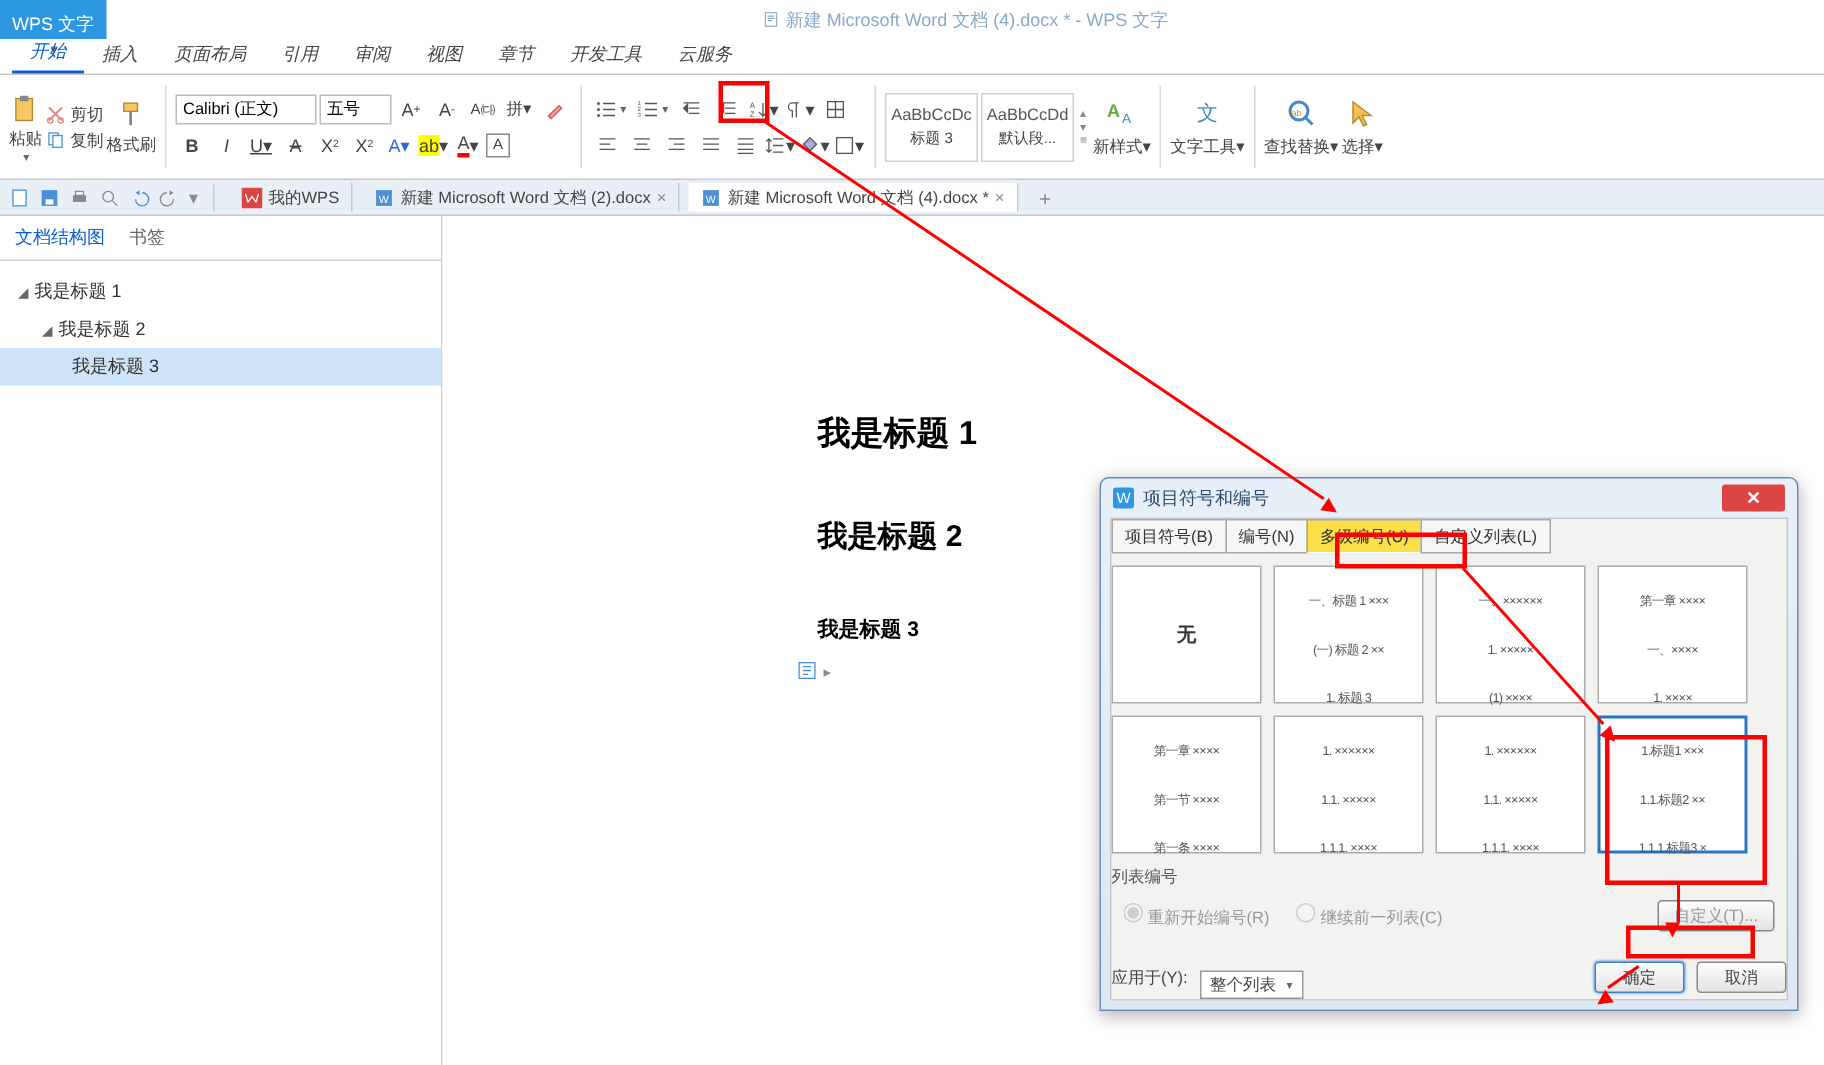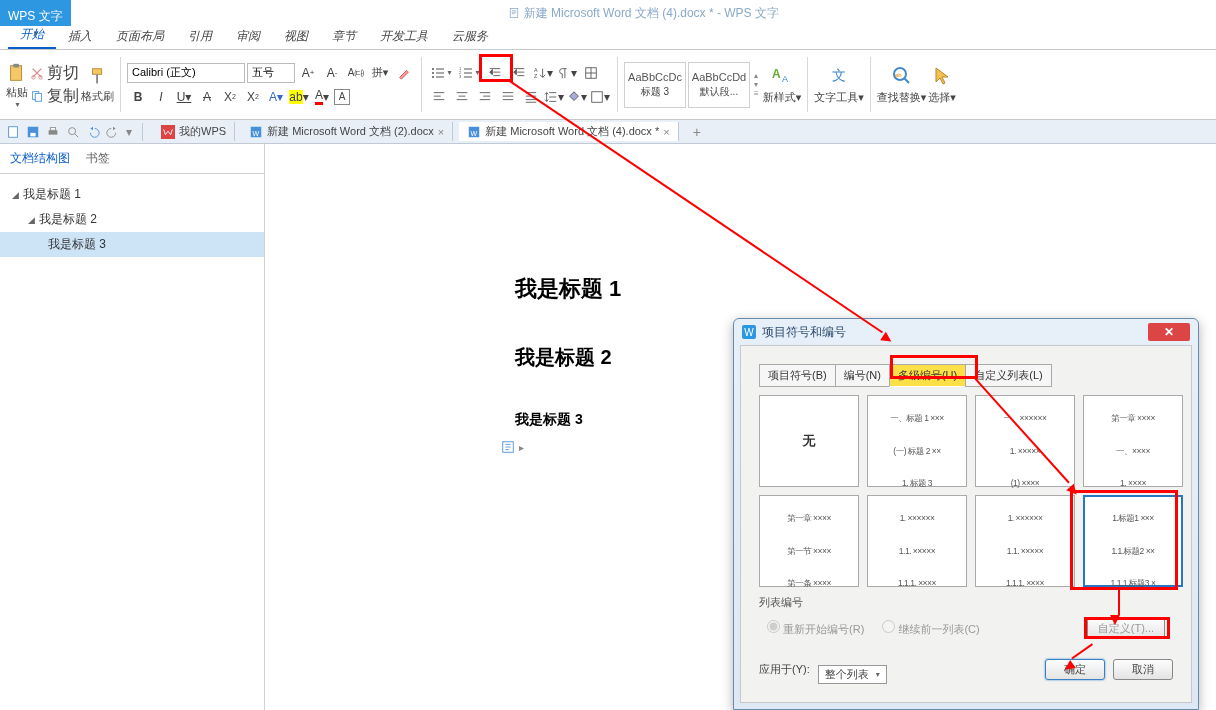--- a/index.html
+++ b/index.html
@@ -12,24 +12,24 @@
 .doc-icon { width: 12px; height: 12px; display: inline-block; }
 
 .tabs { height: 24px; background: #fff; display: flex; align-items: flex-end; border-bottom: 1px solid #c8c8c8; padding-left: 8px; gap: 0; }
 .tab { padding: 4px 12px; font-size: 12px; color: #444; cursor: pointer; font-style: italic; }
 .tab.active { color: #0a5ecb; border-bottom: 2px solid #0a5ecb; }
 
 .ribbon { height: 70px; background: #fff; border-bottom: 1px solid #c8c8c8; display: flex; align-items: center; padding: 0 6px; gap: 2px; }
 .ribbon-sep { width: 1px; height: 55px; background: #d8d8d8; margin: 0 4px; }
 .paste-big { display: flex; flex-direction: column; align-items: center; font-size: 11px; color: #444; }
 .paste-big svg { width: 22px; height: 24px; }
-.small-btns { display: flex; flex-direction: column; gap: 2px; font-size: 16px; color: #444; }
+.small-btns { display: flex; flex-direction: column; gap: 2px; font-size: 11px; color: #444; }
 .small-btn { display: flex; align-items: center; gap: 3px; }
 .font-row { display: flex; align-items: center; gap: 2px; }
-.font-select { width: 118px; height: 20px; border: 1px solid #bbb; font-size: 11px; padding: 0 4px; }
+.font-select { width: 94px; height: 20px; border: 1px solid #bbb; font-size: 11px; padding: 0 4px; }
 .size-select { width: 48px; height: 20px; border: 1px solid #bbb; font-size: 11px; padding: 0 4px; }
 .fmt-row { display: flex; align-items: center; gap: 1px; margin-top: 4px; }
 .fmt-btn { width: 22px; height: 20px; display: flex; align-items: center; justify-content: center; font-size: 12px; color: #444; }
 .fmt-btn.bold { font-weight: bold; }
 .fmt-btn.italic { font-style: italic; }
 .fmt-btn.underline { text-decoration: underline; }
 .fmt-btn.strike { text-decoration: line-through; }
 .num-list-btn { width: 26px; height: 20px; display: flex; align-items: center; justify-content: center; position: relative; }
 .style-box { border: 1px solid #d0d0d0; padding: 2px 4px; display: flex; flex-direction: column; align-items: center; width: 62px; height: 46px; justify-content: center; }
 .style-sample { font-size: 11px; color: #555; }
@@ -37,21 +37,21 @@
 .big-btn { display: flex; flex-direction: column; align-items: center; font-size: 11px; color: #444; gap: 2px; }
 .big-btn svg { width: 26px; height: 24px; }
 .dd { font-size: 8px; color: #666; margin-left: 1px; }
 
 .qat { height: 24px; background: #e8eff7; border-bottom: 1px solid #c0cad6; display: flex; align-items: center; padding: 0 6px; gap: 6px; }
 .qat svg, .qat .qi { width: 14px; height: 14px; }
 .doc-tab { display: flex; align-items: center; gap: 4px; padding: 2px 8px; font-size: 11px; color: #444; border-right: 1px solid #c0cad6; }
 .doc-tab.active { background: #fff; }
 
 .main { display: flex; height: calc(710px - 26px - 24px - 70px - 24px); }
-.sidebar { width: 265px; background: #fff; border-right: 1px solid #d0d0d0; }
+.sidebar { width: 295px; background: #fff; border-right: 1px solid #d0d0d0; }
 .side-tabs { display: flex; border-bottom: 1px solid #d0d0d0; padding: 6px 10px; gap: 16px; font-size: 12px; }
 .side-tab { color: #666; }
 .side-tab.active { color: #0a5ecb; }
 .outline { padding: 8px 0; }
 .outline-item { display: flex; align-items: center; padding: 4px 12px; font-size: 12px; color: #333; gap: 4px; }
 .outline-item.lvl1 { padding-left: 12px; }
 .outline-item.lvl2 { padding-left: 28px; }
 .outline-item.lvl3 { padding-left: 48px; background: #cde4f7; }
 .tri { font-size: 9px; color: #666; }
 
@@ -60,21 +60,21 @@
 .page h1 { font-size: 22px; font-weight: bold; color: #000; margin-bottom: 40px; }
 .page h2 { font-size: 20px; font-weight: bold; color: #000; margin-bottom: 40px; padding-left: 0; }
 .page h3 { font-size: 14px; font-weight: bold; color: #000; padding-left: 0; }
 .page-mark { position: absolute; left: 236px; top: 296px; width: 14px; height: 14px; }
 
 
 .dialog { position: absolute; left: 733px; top: 318px; width: 466px; background: linear-gradient(#e7f0f9,#dde8f4); border: 1px solid #6a8bb0; border-radius: 6px 6px 0 0; box-shadow: 0 3px 12px rgba(0,0,0,.3); }
 .dlg-title { display: flex; align-items: center; padding: 4px 8px; font-size: 12px; color: #2c4a6e; }
 .dlg-title .wlogo { width: 14px; height: 14px; background: #2e97e2; color: #fff; display: flex; align-items: center; justify-content: center; font-size: 10px; margin-right: 6px; border-radius: 2px; }
 .dlg-close { margin-left: auto; width: 42px; height: 18px; background: #d44; color: #fff; display: flex; align-items: center; justify-content: center; border-radius: 2px; font-size: 12px; font-weight: bold; }
-.dlg-body { background: #f2f2f0; margin: 0 6px 6px 6px; padding: 18px; border: 1px solid #c8c8c8; }
+.dlg-body { background: #f2f2f0; margin: 0 6px 6px 6px; padding: 0; border: 1px solid #c8c8c8; }
 .dlg-tabs { display: flex; gap: 0; margin-bottom: 8px; }
 .dlg-tab { border: 1px solid #aaa; background: #f6f6f6; padding: 3px 8px; font-size: 11px; color: #333; position: relative; }
 .dlg-tab + .dlg-tab { margin-left: -1px; }
 .dlg-tab.active { background: #fde047; border-bottom: 1px solid #fff; }
 .grid { display: grid; grid-template-columns: repeat(4, 100px); gap: 8px; margin-bottom: 8px; }
 .gcell { height: 92px; border: 1px solid #aaa; background: #fff; display: flex; flex-direction: column; align-items: center; justify-content: center; font-size: 9px; color: #555; padding: 4px; line-height: 1.5; }
 .gcell.none { font-weight: bold; font-size: 13px; color: #333; }
 .gcell.sel { border: 2px solid #2776c4; }
 .gline { white-space: nowrap; letter-spacing: -0.5px; font-size:8.5px;margin-top:20px; }
 .fieldset-label { font-size: 11px; color: #555; margin: 4px 0; }

